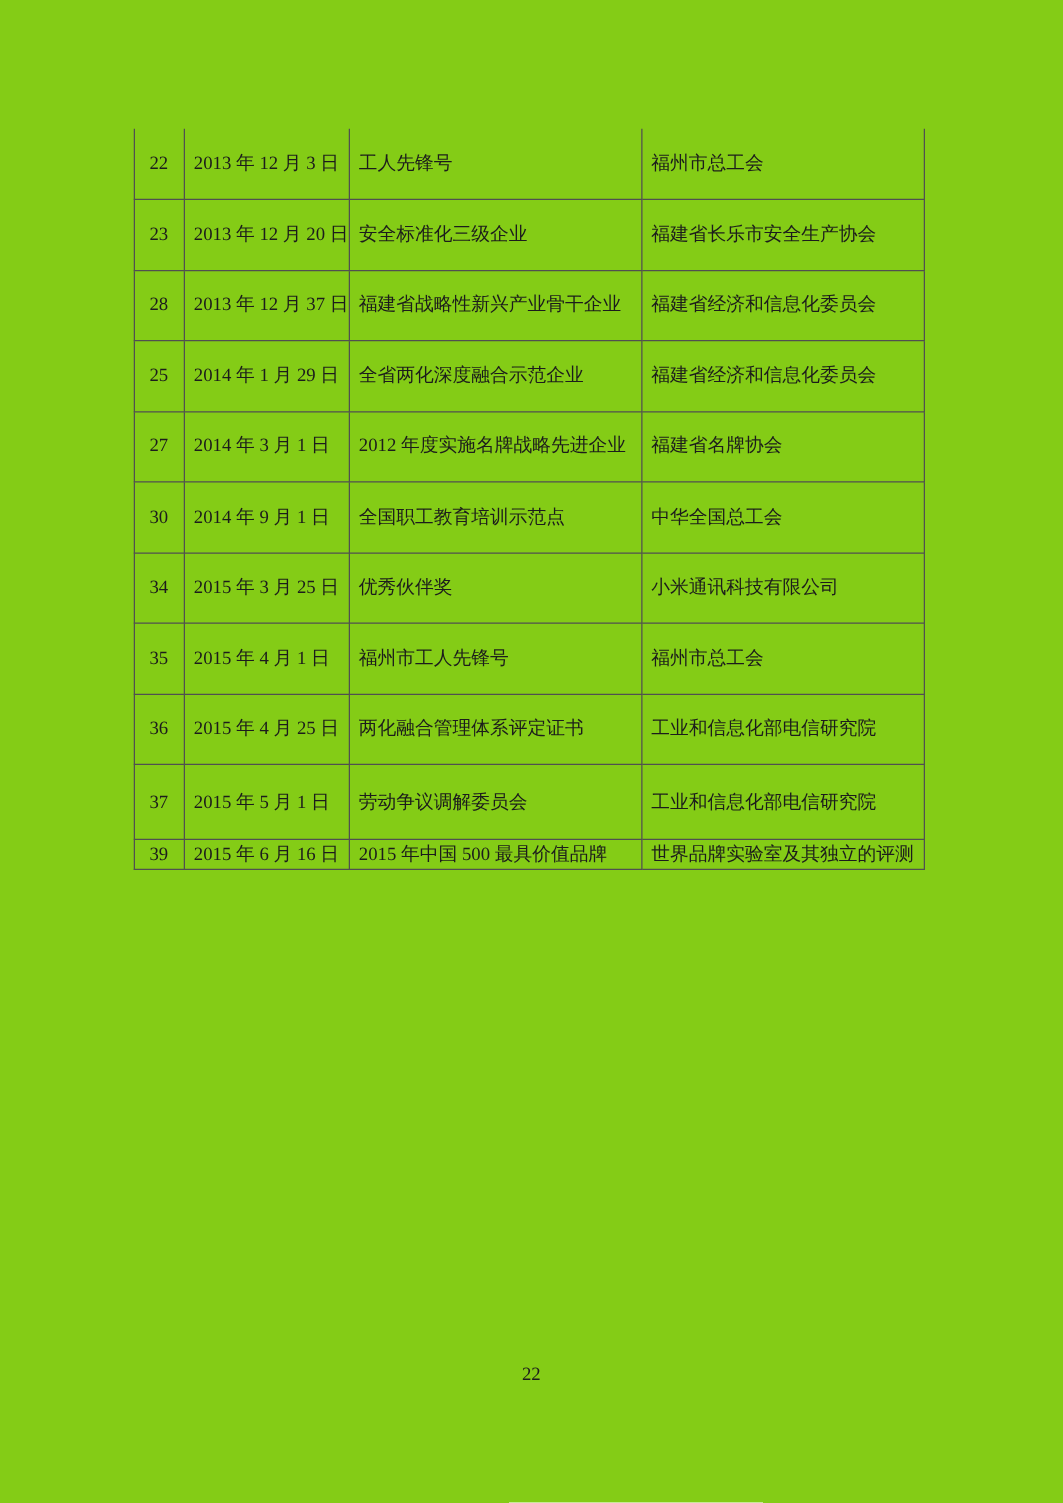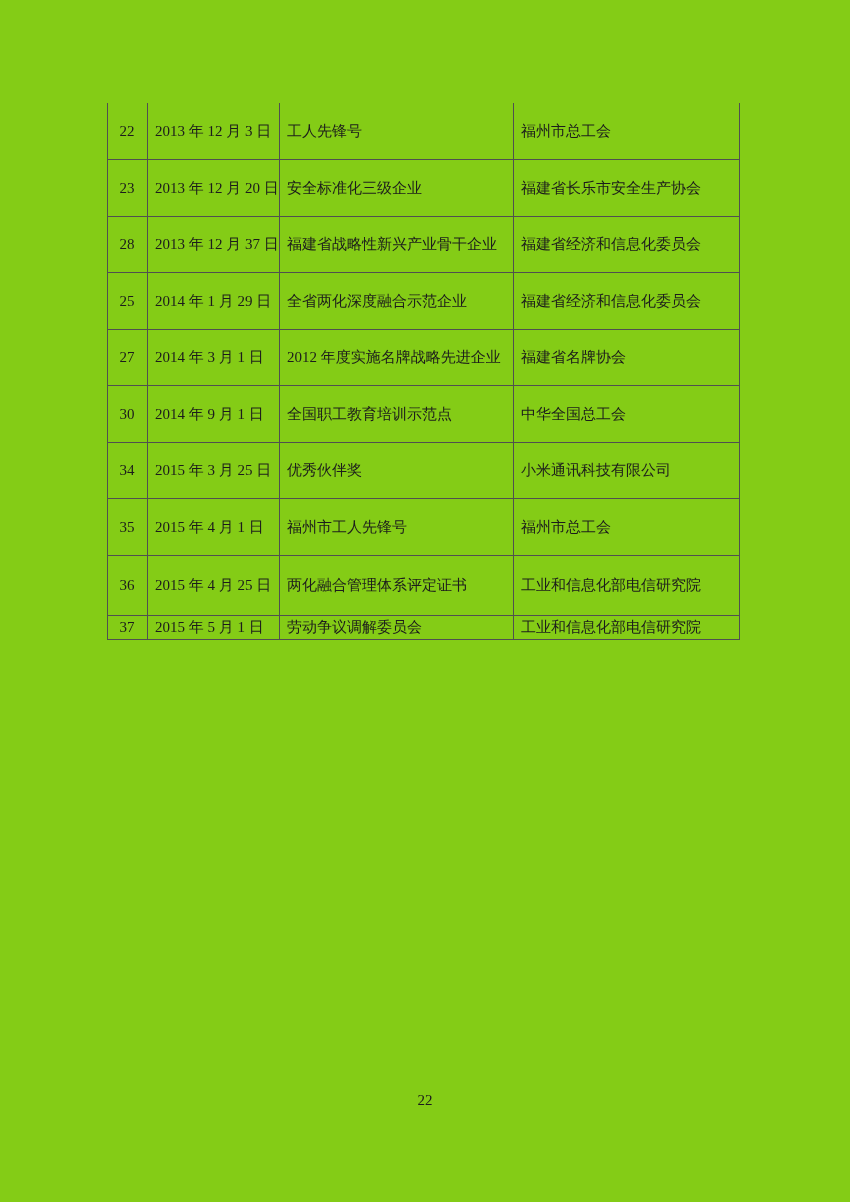--- a/index.html
+++ b/index.html
@@ -126,18 +126,24 @@
           <td class="c-date">2015 年 4 月 25 日</td>
           <td class="c-award">两化融合管理体系评定证书</td>
           <td class="c-issuer">工业和信息化部电信研究院</td>
         </tr>
         <tr>
           <td class="c-no">37</td>
           <td class="c-date">2015 年 5 月 1 日</td>
           <td class="c-award">劳动争议调解委员会</td>
           <td class="c-issuer">工业和信息化部电信研究院</td>
         </tr>
+        <tr>
+          <td class="c-no">39</td>
+          <td class="c-date">2015 年 6 月 16 日</td>
+          <td class="c-award">2015 年中国 500 最具价值品牌</td>
+          <td class="c-issuer">世界品牌实验室及其独立的评测</td>
+        </tr>
       </tbody>
   </table>
 
   <div class="pageno">22</div>
 
 </div>
 
 </body></html>

